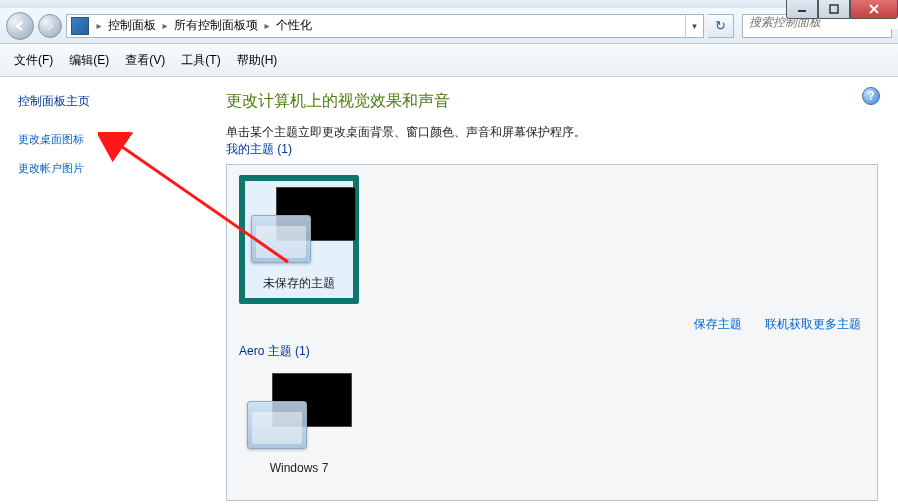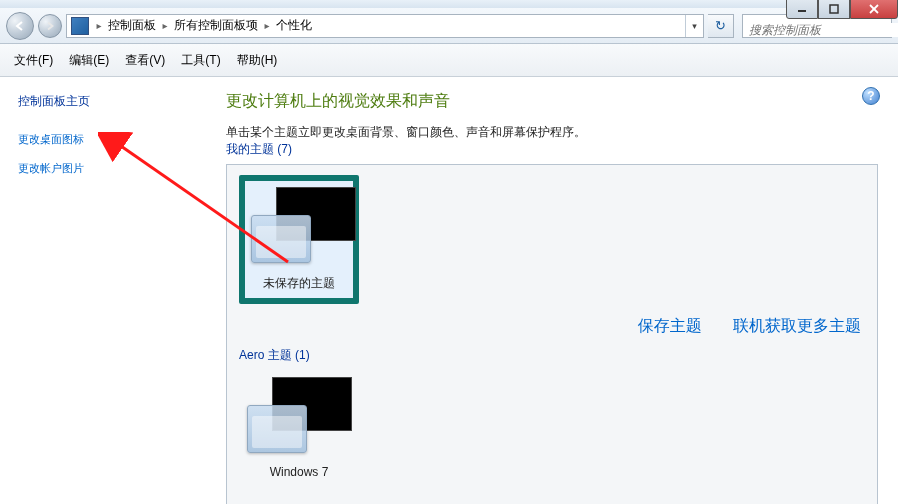--- a/index.html
+++ b/index.html
@@ -17,21 +17,21 @@
 .navbar { height: 36px; background: linear-gradient(to bottom, #f4f8fc, #e4ecf4); border-bottom: 1px solid #b8c4d0; display: flex; align-items: center; padding: 0 6px; gap: 4px; }
 .nav-back, .nav-fwd { width: 28px; height: 28px; border-radius: 50%; background: radial-gradient(circle at 30% 30%, #f0f4f8, #c0ccd8, #98a8b8); border: 1px solid #8898a8; display: flex; align-items: center; justify-content: center; color: #fff; font-size: 14px; }
 .nav-fwd { width: 24px; height: 24px; }
 .addr-wrap { flex: 1; display: flex; align-items: center; height: 24px; border: 1px solid #a8b4c0; background: #fff; }
 .addr-icon { width: 18px; height: 18px; margin: 0 4px; background: linear-gradient(135deg, #4080c0, #2060a0); border: 1px solid #305080; }
 .breadcrumb { display: flex; align-items: center; flex: 1; height: 100%; font-size: 12px; }
 .bc-item { padding: 0 3px; cursor: default; }
 .bc-sep { width: 12px; text-align: center; color: #666; font-size: 10px; }
 .addr-dd { width: 18px; height: 100%; border-left: 1px solid #c0ccd8; display: flex; align-items: center; justify-content: center; color: #444; font-size: 9px; }
 .addr-refresh { width: 26px; height: 24px; border: 1px solid #a8b4c0; border-left: none; background: linear-gradient(to bottom, #f8fafc, #e0e8f0); display: flex; align-items: center; justify-content: center; color: #2060a0; font-size: 13px; }
-.search-box { width: 150px; height: 24px; border: 1px solid #a8b4c0; background: #fff; display: flex; align-items: flex-end; margin-left: 4px; }
+.search-box { width: 150px; height: 24px; border: 1px solid #a8b4c0; background: #fff; display: flex; align-items: flex-start; margin-left: 4px; }
 .search-input { flex: 1; border: none; outline: none; font-size: 12px; padding: 0 6px; color: #888; font-style: italic; }
 
 
 .menubar { height: 24px; background: linear-gradient(to bottom, #f8fafc, #ecf0f4); border-bottom: 1px solid #c8d0d8; display: flex; align-items: center; padding: 16px 6px; }
 .menu-item { padding: 0 8px; height: 100%; display: flex; align-items: center; font-size: 12px; cursor: default; }
 
 
 .content { display: flex; height: calc(504px - 8px - 36px - 24px); position: relative; }
 .sidebar { width: 210px; padding: 16px 18px; }
 .sb-title { color: #003399; font-size: 12px; margin-bottom: 22px; }
@@ -45,21 +45,21 @@
 .theme-panel { border: 1px solid #b8c4d0; background: #f4f6f8; padding: 10px 12px; position: relative; }
 .theme-row { display: flex; gap: 14px; margin-bottom: 8px; }
 .theme-item { width: 120px; text-align: center; padding: 6px; border: 1px solid transparent; position: relative; }
 .theme-item.selected { background: #e4f0fc; border: 6px solid #0f766e; border-radius: 2px; }
 .theme-thumb { width: 105px; height: 80px; margin: 0 auto 8px auto; position: relative; }
 .th-back { position: absolute; right: 0; top: 0; width: 80px; height: 54px; background: #000; border: 1px solid #444; }
 .th-win { position: absolute; left: 0; bottom: 4px; width: 60px; height: 48px; background: linear-gradient(to bottom, rgba(200,220,240,0.85), rgba(160,190,220,0.85)); border: 1px solid #90a8c0; border-radius: 3px; box-shadow: 0 1px 3px rgba(0,0,0,0.25); }
 .th-win::before { content: ""; position: absolute; left: 4px; right: 4px; top: 10px; bottom: 4px; background: rgba(255,255,255,0.45); border-radius: 2px; }
 .theme-label { font-size: 12px; color: #222; }
 .theme-actions { text-align: right; padding: 4px 4px 2px 0; }
-.theme-link { color: #0066cc; font-size: 16px; margin-left: 28px; cursor: pointer; }
+.theme-link { color: #0066cc; font-size: 12px; margin-left: 20px; cursor: pointer; }
 
 
 .arrow-svg { position: absolute; left: 98px; top: 132px; pointer-events: none; }
 </style>
 </head>
 <body>
 
 <div class="titlebar">
   <div class="window-controls">
     <div class="win-btn win-min">
@@ -124,21 +124,21 @@
     <div class="sb-title">控制面板主页</div>
     <span class="sb-link">更改桌面图标</span>
     <span class="sb-link">更改帐户图片</span>
   </div>
 
   <div class="main">
     <div class="help-icon">?</div>
     <div class="page-title">更改计算机上的视觉效果和声音</div>
     <div class="page-desc">单击某个主题立即更改桌面背景、窗口颜色、声音和屏幕保护程序。</div>
 
-    <div class="group-title">我的主题 (7)</div>
+    <div class="group-title">我的主题 (1)</div>
     <div class="theme-panel">
       <div class="theme-row">
         <div class="theme-item selected">
           <div class="theme-thumb">
             <div class="th-back"></div>
             <div class="th-win"></div>
           </div>
           <div class="theme-label">未保存的主题</div>
         </div>
       </div>

